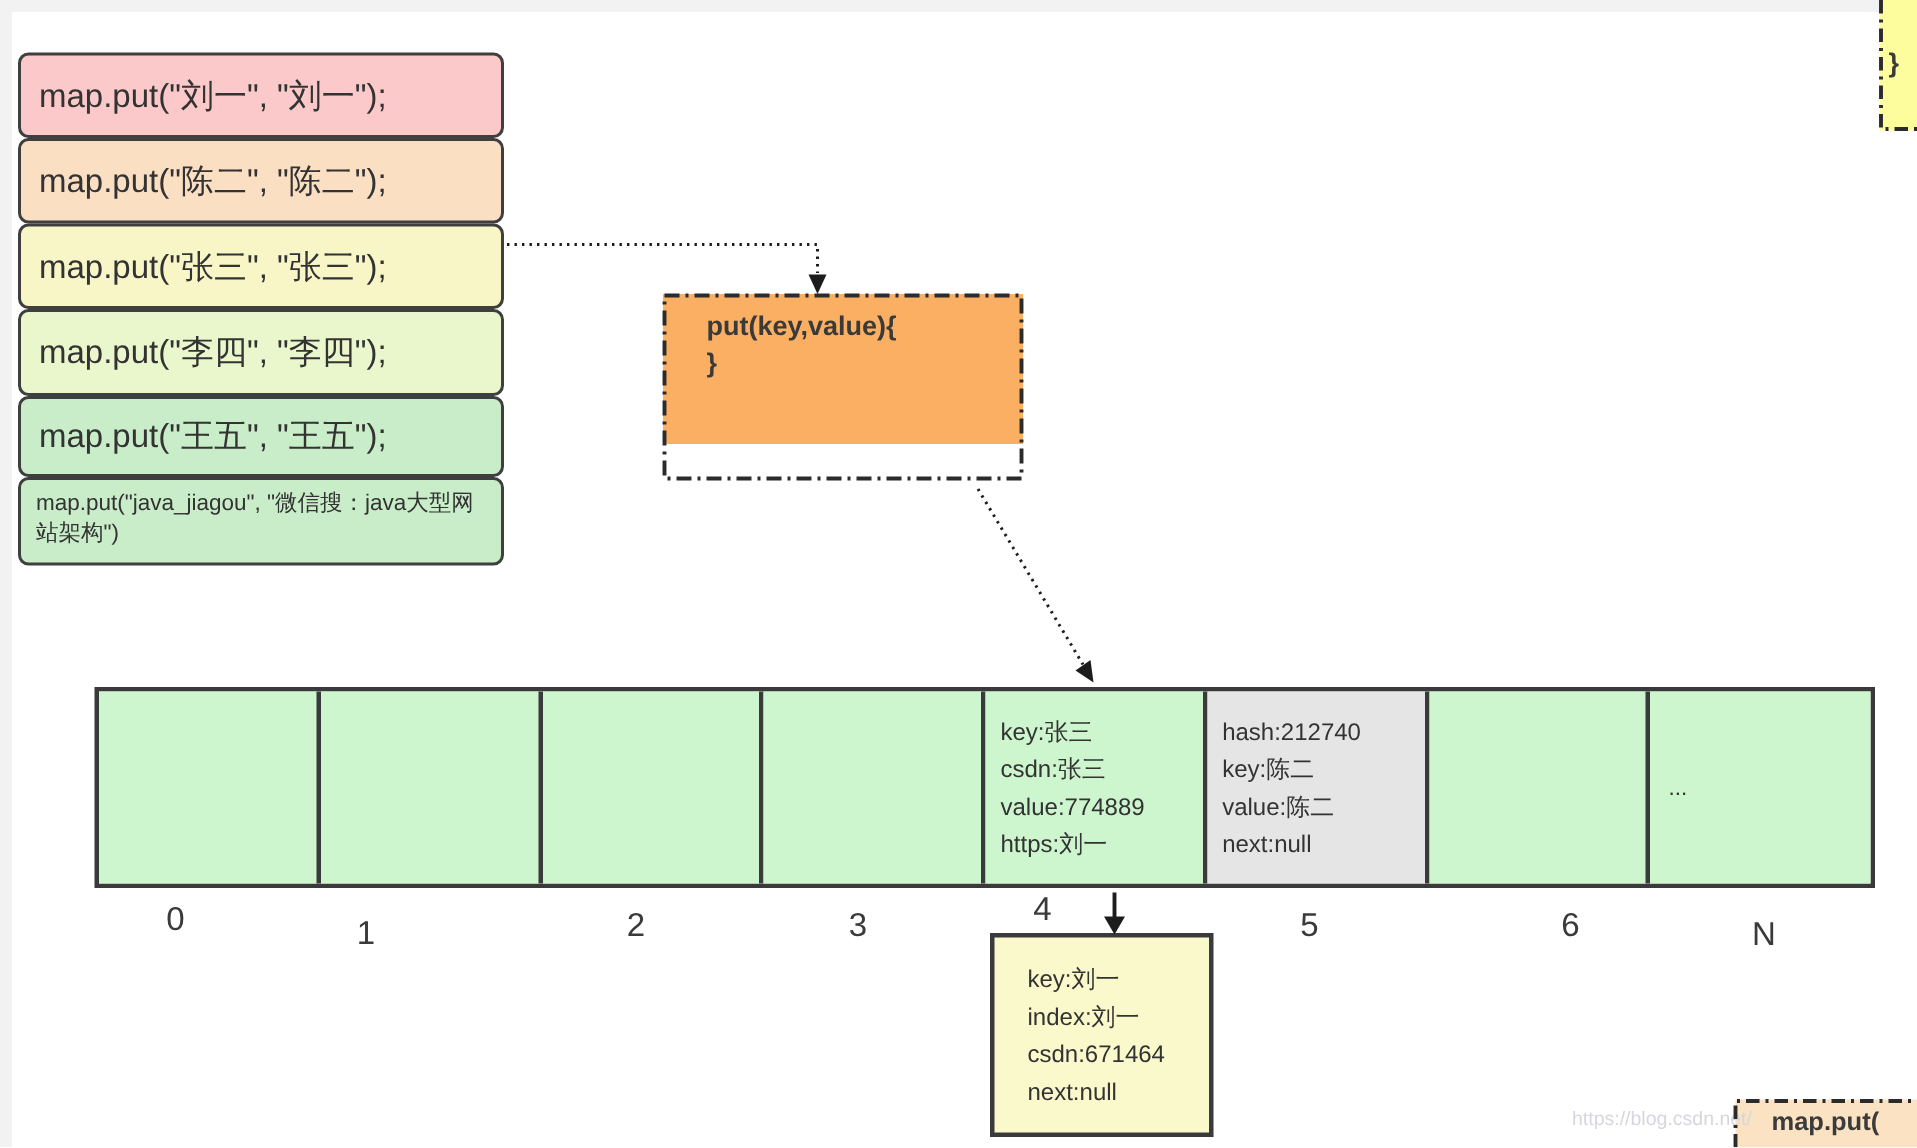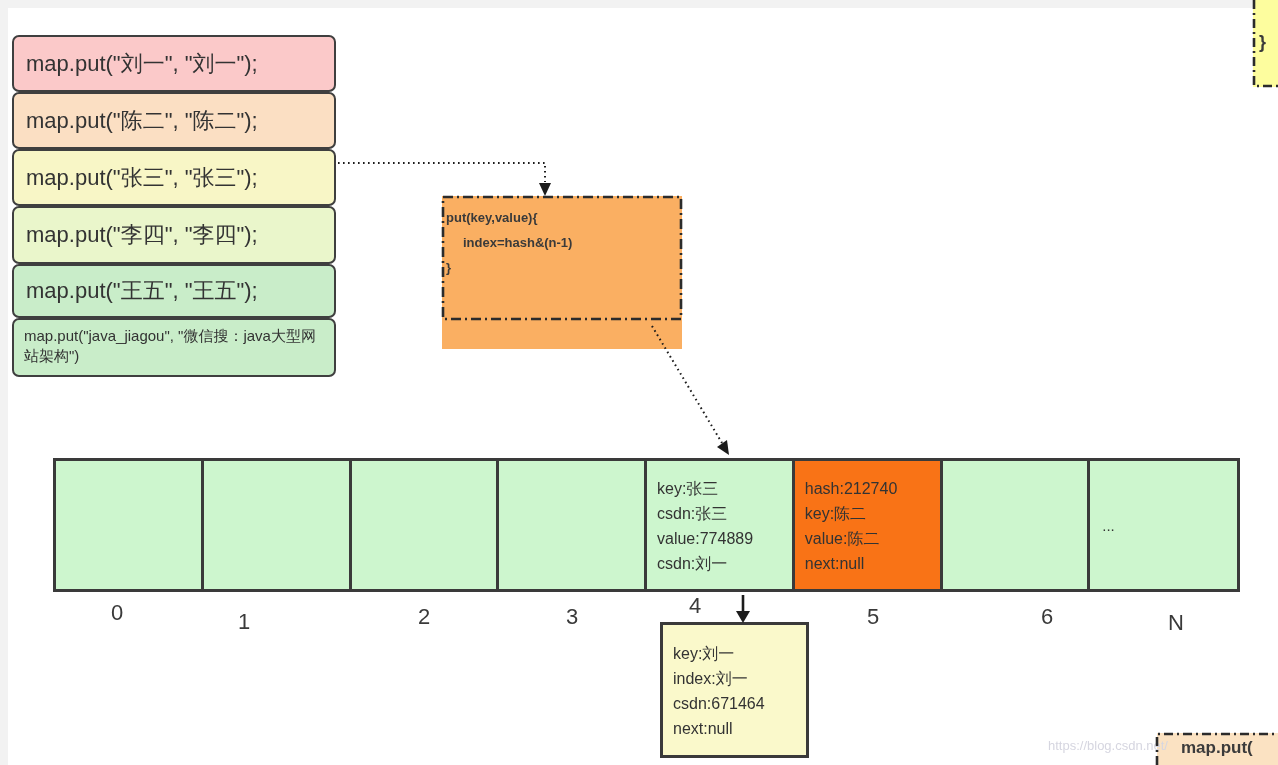--- a/index.html
+++ b/index.html
@@ -30,32 +30,32 @@
   .stmt-box.small {
     font-size: 15px;
     line-height: 20px;
     padding: 6px 8px 6px 10px;
     align-items: flex-start;
   }
 
   
   #put-box {
     position: absolute;
-    left: 442px; top: 196px; width: 240px; height: 153px;
-    padding: 9px 4px;
-    font-size: 13px; font-weight: bold;
+    left: 442px; top: 196px; width: 240px; height: 100px;
+    padding: 9px 29px;
+    font-size: 18px; font-weight: bold;
     line-height: 25px;
     color: #3a3a3a;
   }
   #put-box .indent { padding-left: 17px; }
 
   
   #bucket-array {
     position: absolute;
-    left: 53px; top: 458px; width: 1187px; height: 134px;
+    left: 63px; top: 458px; width: 1187px; height: 134px;
     display: flex;
     border: 3px solid #3a3a3a;
   }
   .bucket-cell {
     flex: 1 1 0;
     border-right: 3px solid #3a3a3a;
     padding: 15px 0 0 10px;
     font-size: 16px;
     line-height: 25px;
     color: #333;
@@ -69,21 +69,21 @@
     transform: translateX(-50%);
     font-size: 22px;
     color: #3a3a3a;
   }
 
   
   #node-box {
     position: absolute;
     left: 660px; top: 622px; width: 149px; height: 136px;
     border: 3px solid #3a3a3a;
-    padding: 16px 0 0 10px;
+    padding: 16px 0 0 22px;
     font-size: 16px; line-height: 25px;
     color: #333;
   }
 
   
   #frag-top-right {
     position: absolute;
     left: 1253px; top: 0; width: 27px; height: 87px;
     padding: 32px 0 0 6px;
     font-size: 18px; font-weight: bold; color: #3a3a3a;
@@ -134,36 +134,35 @@
   </div>
   <div class="stmt-box" style="top:264px;height:54px;background:#c9edc9;">
     <span>map.put("王五", "王五");</span>
   </div>
   <div class="stmt-box small" style="top:318px;height:59px;background:#c9edc9;">
     <span>map.put("java_jiagou", "微信搜：java大型网站架构")</span>
   </div>
 
   <div id="put-box" style="background:#faaf62;">
     <div>put(key,value){</div>
-    <div class="indent">index=hash&amp;(n-1)</div>
     <div>}</div>
   </div>
 
   <div id="bucket-array">
     <div class="bucket-cell" style="background:#cdf6ce;"></div>
     <div class="bucket-cell" style="background:#cdf6ce;"></div>
     <div class="bucket-cell" style="background:#cdf6ce;"></div>
     <div class="bucket-cell" style="background:#cdf6ce;"></div>
     <div class="bucket-cell" style="background:#cdf6ce;">
       <div>key:张三</div>
       <div>csdn:张三</div>
       <div>value:774889</div>
-      <div>csdn:刘一</div>
+      <div>https:刘一</div>
     </div>
-    <div class="bucket-cell" style="background:#f97316;">
+    <div class="bucket-cell" style="background:#e5e5e5;">
       <div>hash:212740</div>
       <div>key:陈二</div>
       <div>value:陈二</div>
       <div>next:null</div>
     </div>
     <div class="bucket-cell" style="background:#cdf6ce;"></div>
     <div class="bucket-cell ellipsis" style="background:#cdf6ce;">
       <div>...</div>
     </div>
   </div>

